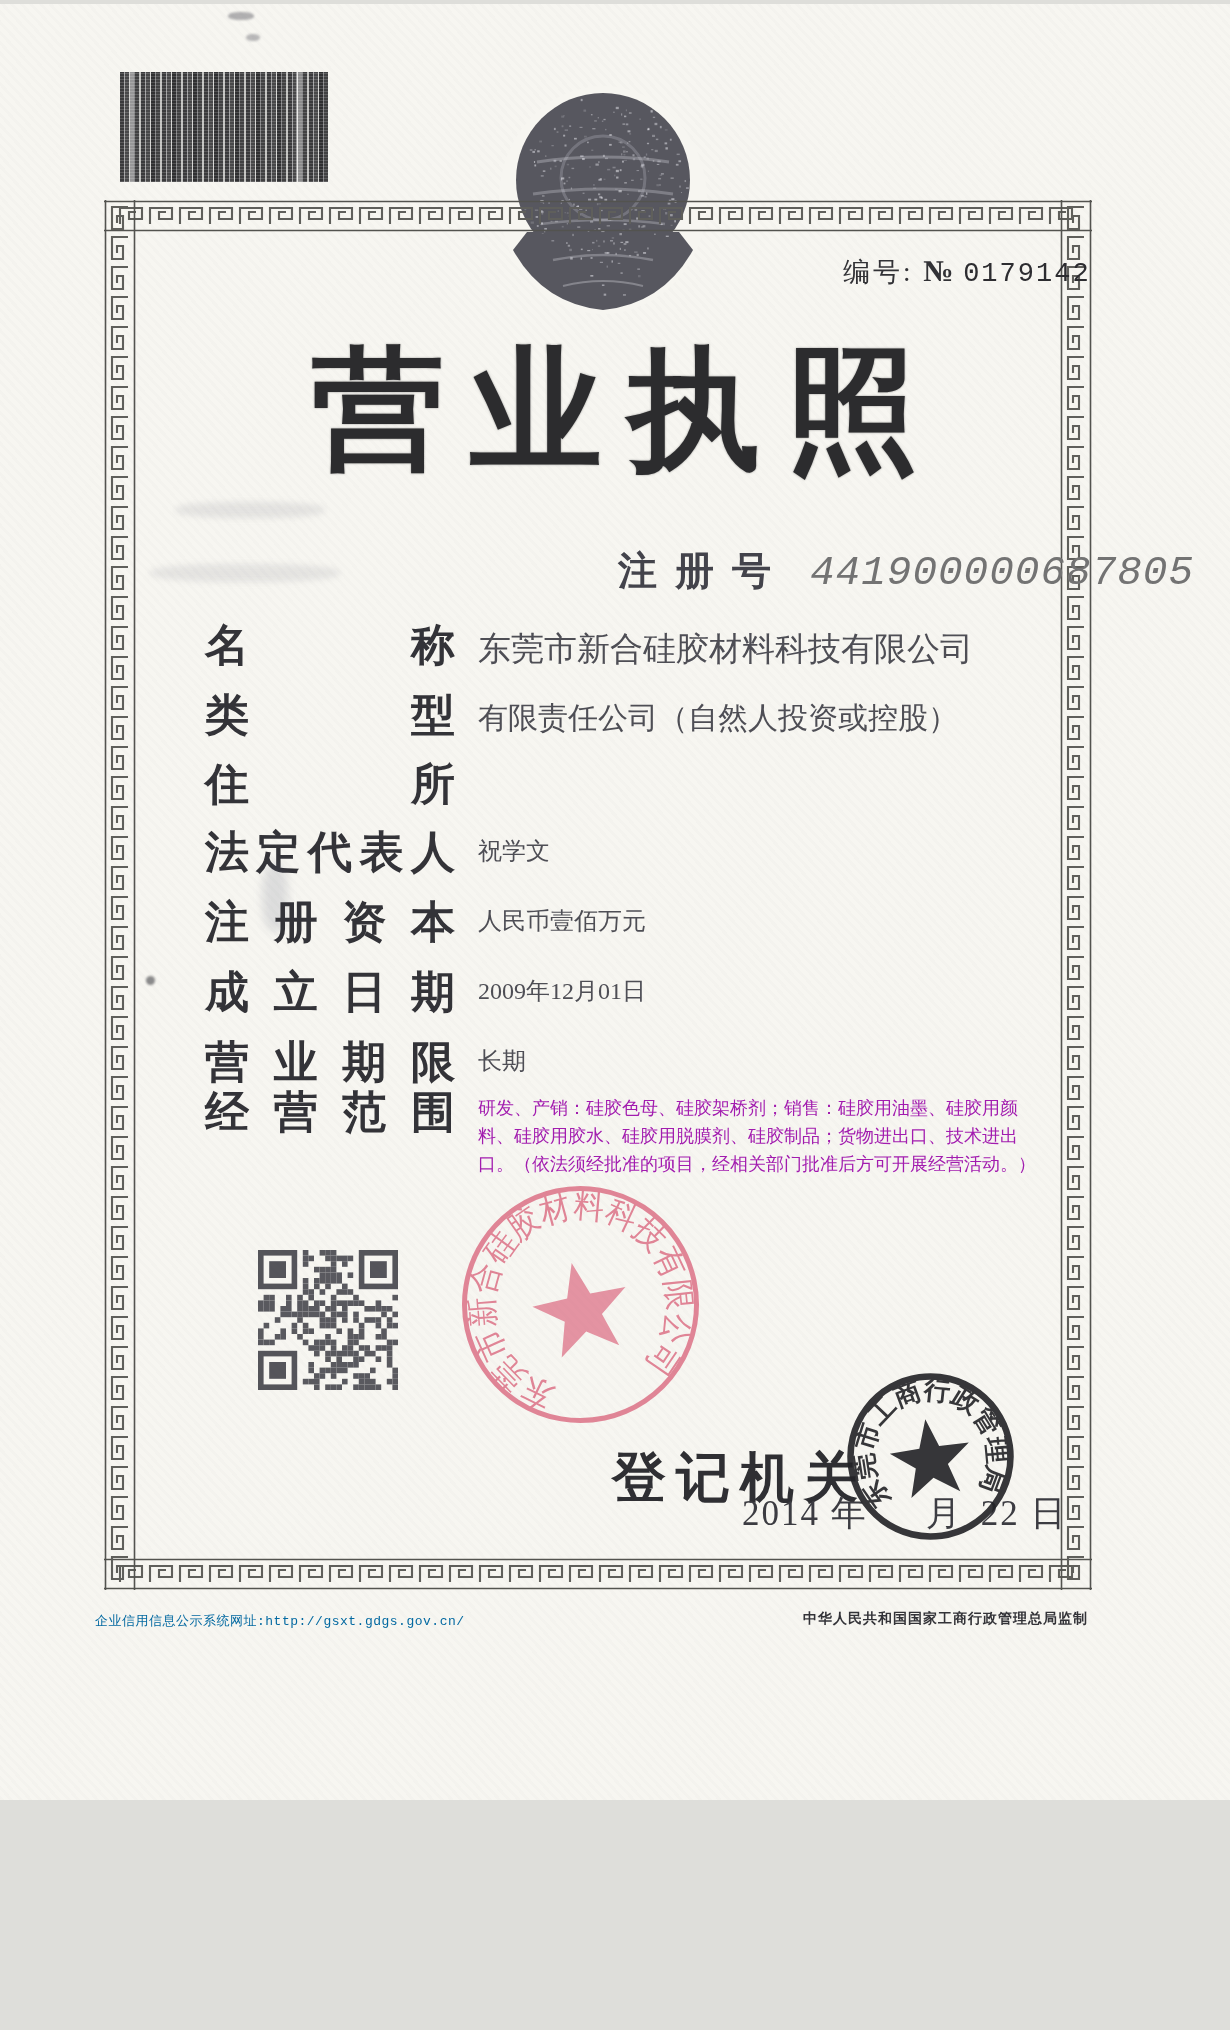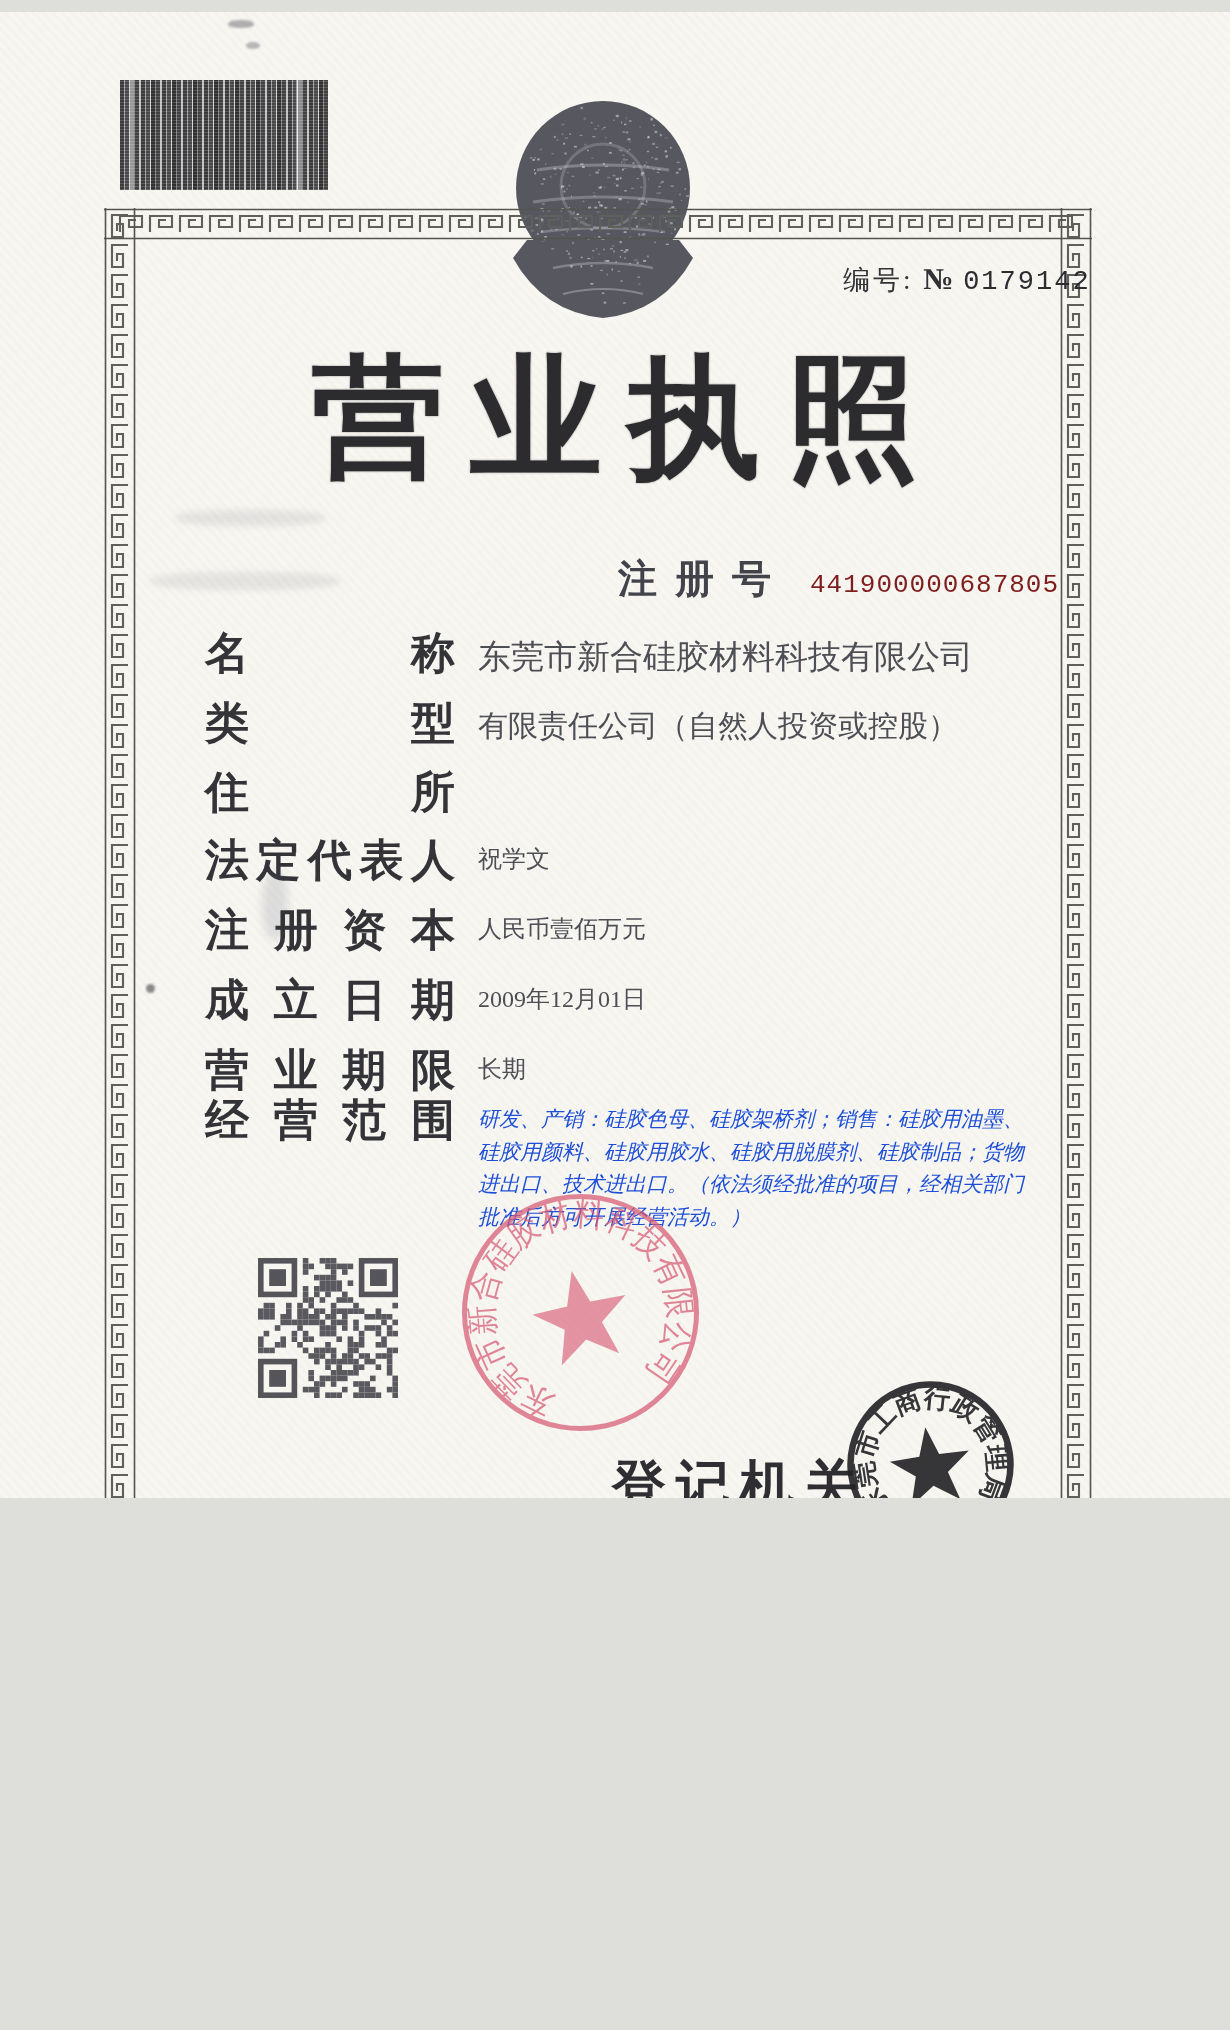--- a/index.html
+++ b/index.html
@@ -1,17 +1,17 @@
 <!DOCTYPE html>
 <html><head>
 <meta charset="utf-8">
 <style>
   html,body{margin:0;padding:0;}
   body{background:#dededa;font-family:"Liberation Serif",serif;}
-  .page{position:relative;width:1230px;height:1486px;margin:12px auto;background:#f7f6f1;overflow:hidden;}
+  .page{position:relative;width:1230px;height:1796px;margin:4px auto;background:#f7f6f1;overflow:hidden;}
   .paper-noise{position:absolute;inset:0;pointer-events:none;
     background:repeating-linear-gradient(47deg, rgba(90,90,100,0.02) 0 3px, transparent 3px 7px);}
 
   
   .barcode{position:absolute;left:120px;top:68px;width:208px;height:110px;
     background:
       repeating-linear-gradient(0deg, rgba(255,255,255,.16) 0 1px, transparent 1px 3px),
       linear-gradient(90deg, transparent 0 10px, rgba(255,255,255,.5) 10px 14px, transparent 14px 176px, rgba(255,255,255,.45) 176px 182px, transparent 182px),
       repeating-linear-gradient(90deg, #2b2b2d 0 4px, #99999b 4px 5px, #3a3a3c 5px 9px, #d2d2d0 9px 10px, #202022 10px 14px, #7a7a7c 14px 15px, #323234 15px 19px, #bdbdbb 19px 21px);
     opacity:.92;}
@@ -30,30 +30,30 @@
   .serial .no-sym{font-weight:bold;font-size:30px;letter-spacing:0;}
   .serial .mono{font-family:"Liberation Mono",monospace;font-size:27px;letter-spacing:2px;color:#2c2c30;}
 
   .title{position:absolute;left:0;top:318px;width:100%;text-align:center;
     font-family:"Liberation Sans",sans-serif;font-weight:900;font-size:132px;
     letter-spacing:26px;padding-left:26px;box-sizing:border-box;color:#2c2c2e;
     text-shadow:0 0 2px rgba(44,44,46,.55);}
 
   .regline{position:absolute;left:618px;top:540px;display:flex;align-items:baseline;white-space:nowrap;}
   .regline .rl{font-size:39px;color:#43434b;letter-spacing:17px;font-weight:600;}
-  .regline .rv{font-family:"Liberation Mono",monospace;font-size:26px;color:#7f1d1d;margin-left:22px;letter-spacing:1px;}
+  .regline .rv{font-family:"Liberation Mono",monospace;font-size:41px;color:#737373;margin-left:22px;letter-spacing:1px;font-style:italic;}
 
   .row{position:absolute;left:205px;width:835px;display:flex;align-items:flex-start;}
   .row .lbl{width:250px;flex:none;font-size:44px;font-weight:700;color:#333338;line-height:1.1;}
   .jchars{display:flex;justify-content:space-between;}
   .row .val{margin-left:23px;width:560px;color:#4e4e55;font-size:24px;padding-top:7px;line-height:1.25;}
   .row.r-name .val{font-size:33px;}
   .row.r-type .val{font-size:30px;}
   .row.r-addr .val{font-size:27px;padding-top:11px;}
-  .row.r-scope .val{font-size:21px;line-height:1.55;padding-top:6px;color:#1d4ed8;font-style:italic;}
+  .row.r-scope .val{font-size:18px;line-height:1.55;padding-top:6px;color:#a21caf;}
 
   .qr{position:absolute;left:258px;top:1246px;width:140px;height:140px;opacity:.88;}
 
   .seal-red{position:absolute;left:448px;top:1168px;z-index:6;pointer-events:none;}
   .seal-black{position:absolute;left:838px;top:1360px;z-index:6;pointer-events:none;}
 
   .registrar{position:absolute;left:612px;top:1438px;font-size:54px;font-weight:700;color:#2f2f33;letter-spacing:10px;white-space:nowrap;}
   .issue-date{position:absolute;left:742px;top:1486px;font-size:35px;color:#3c3c42;letter-spacing:2px;z-index:4;white-space:nowrap;}
   .issue-date .dm{margin-left:58px;}
   .issue-date .dd{margin-left:18px;}

